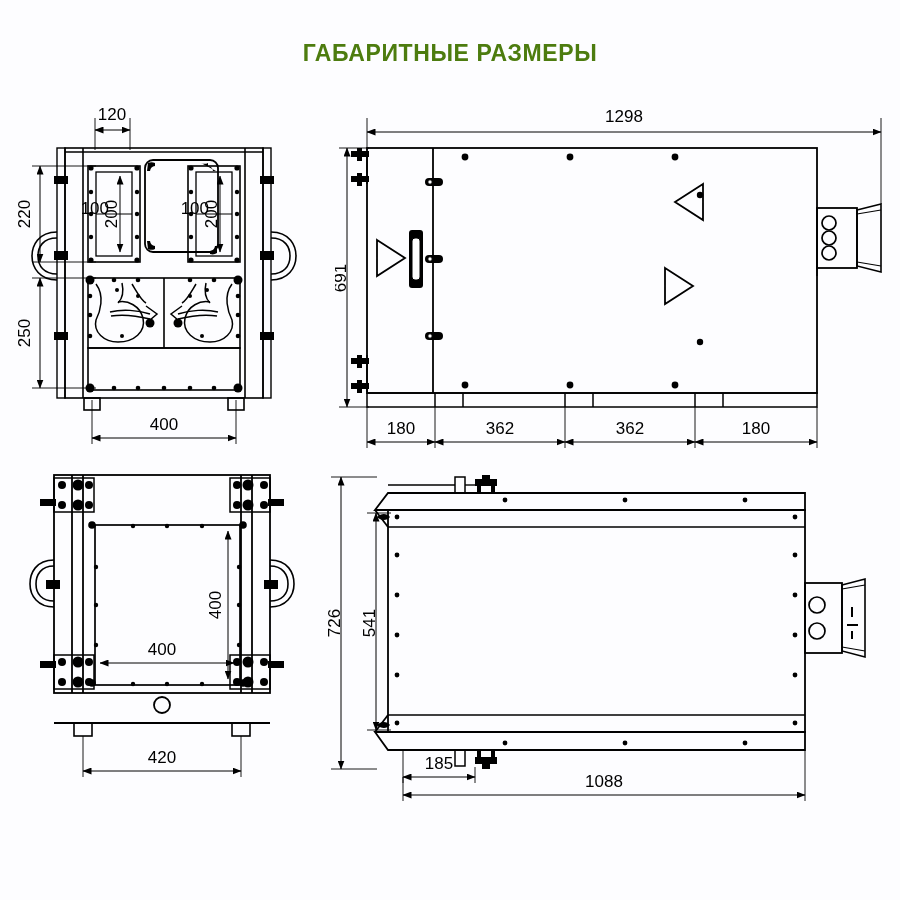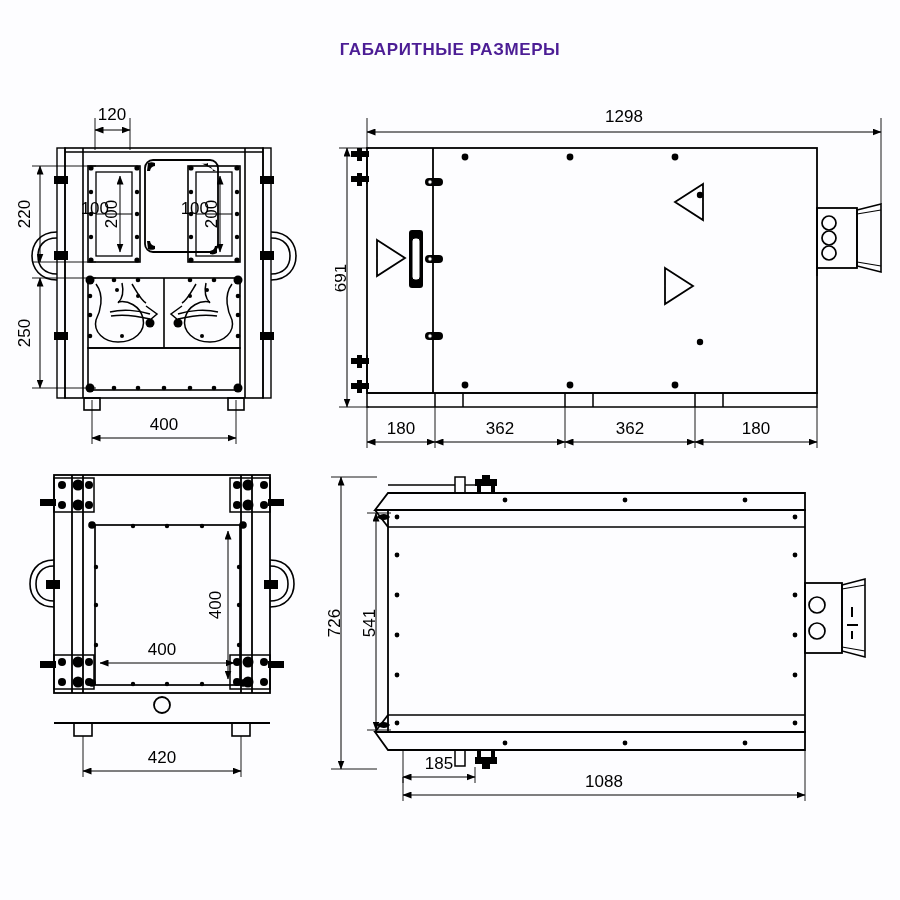--- a/index.html
+++ b/index.html
@@ -20,24 +20,24 @@
     width: 900px;
     height: 900px;
     background: #fdfdff;
   }
   #page-title {
     position: absolute;
     left: 0;
     top: 40px;
     width: 900px;
     text-align: center;
-    font-size: 17px;
+    font-size: 23px;
     font-weight: bold;
     letter-spacing: 0.6px;
-    color: #4c1d95;
+    color: #4d7c0f;
     font-family: "Liberation Sans", sans-serif;
   }
   svg.view {
     position: absolute;
     display: block;
   }
   svg text {
     font-family: "Liberation Sans", sans-serif;
     font-size: 17px;
     fill: #000;

